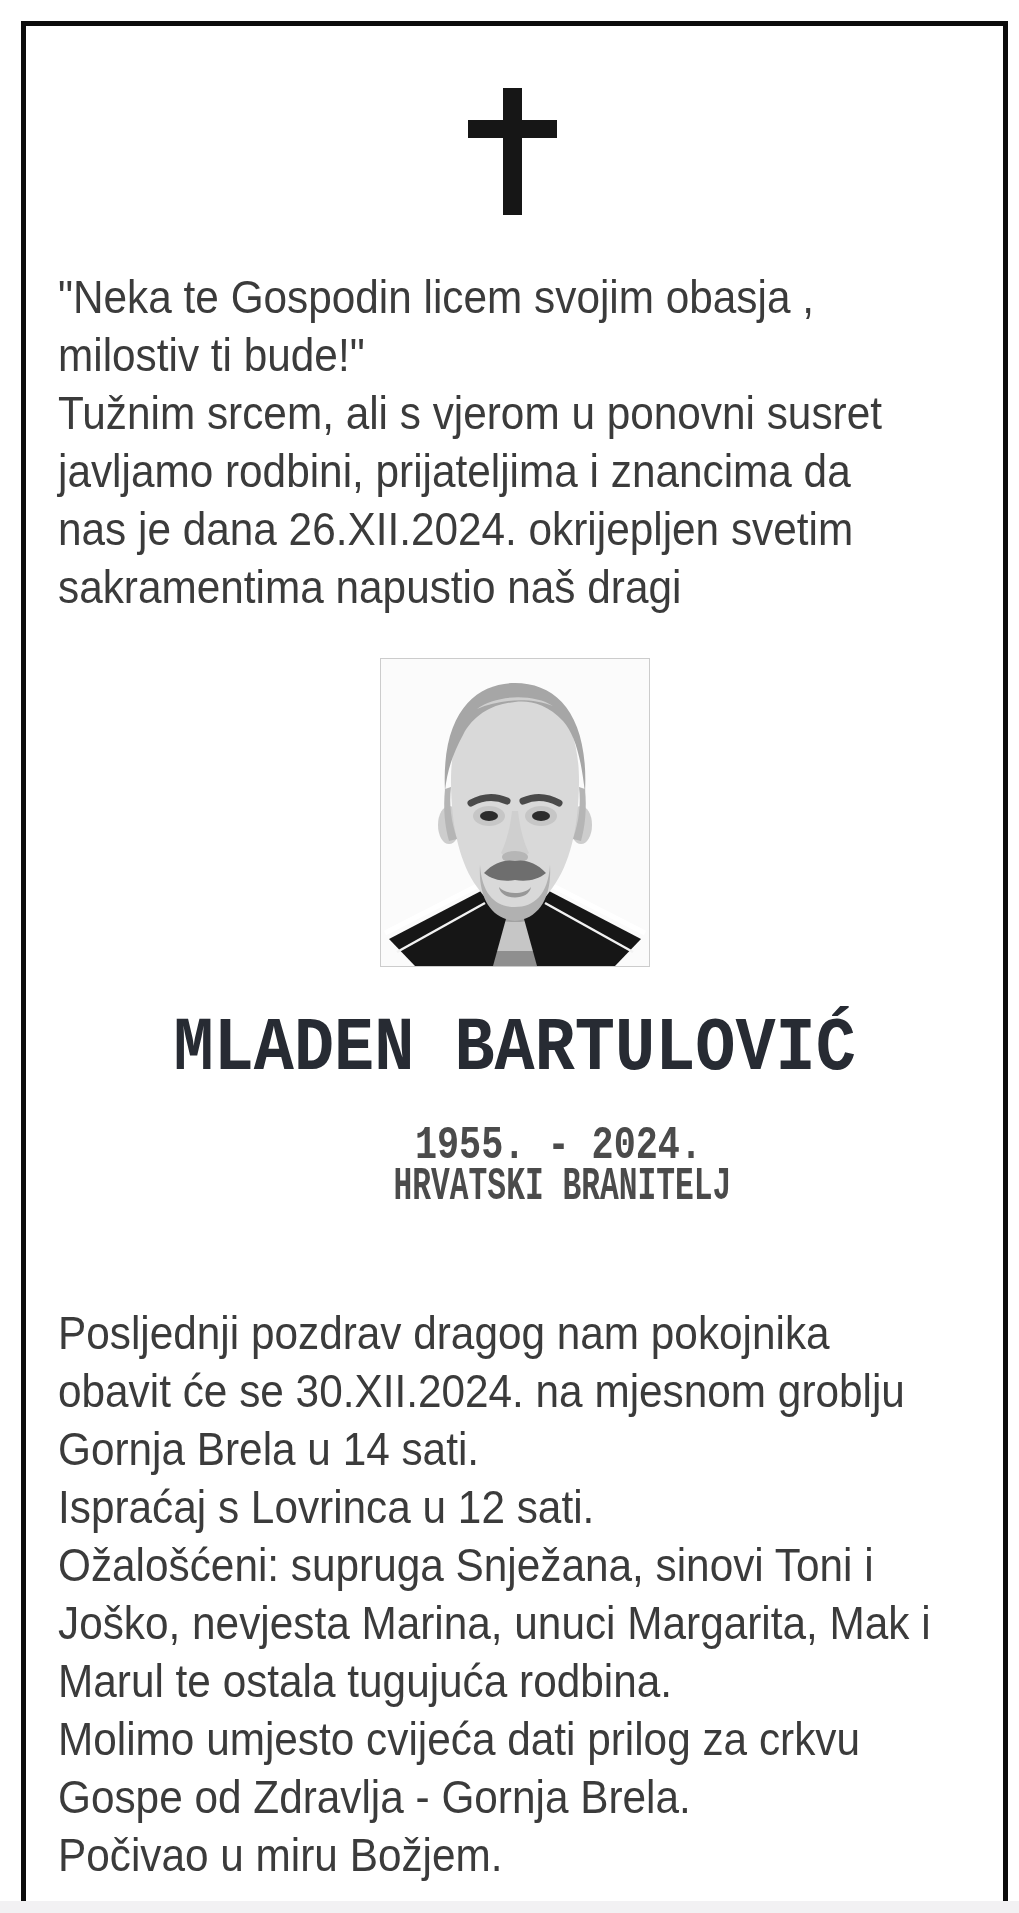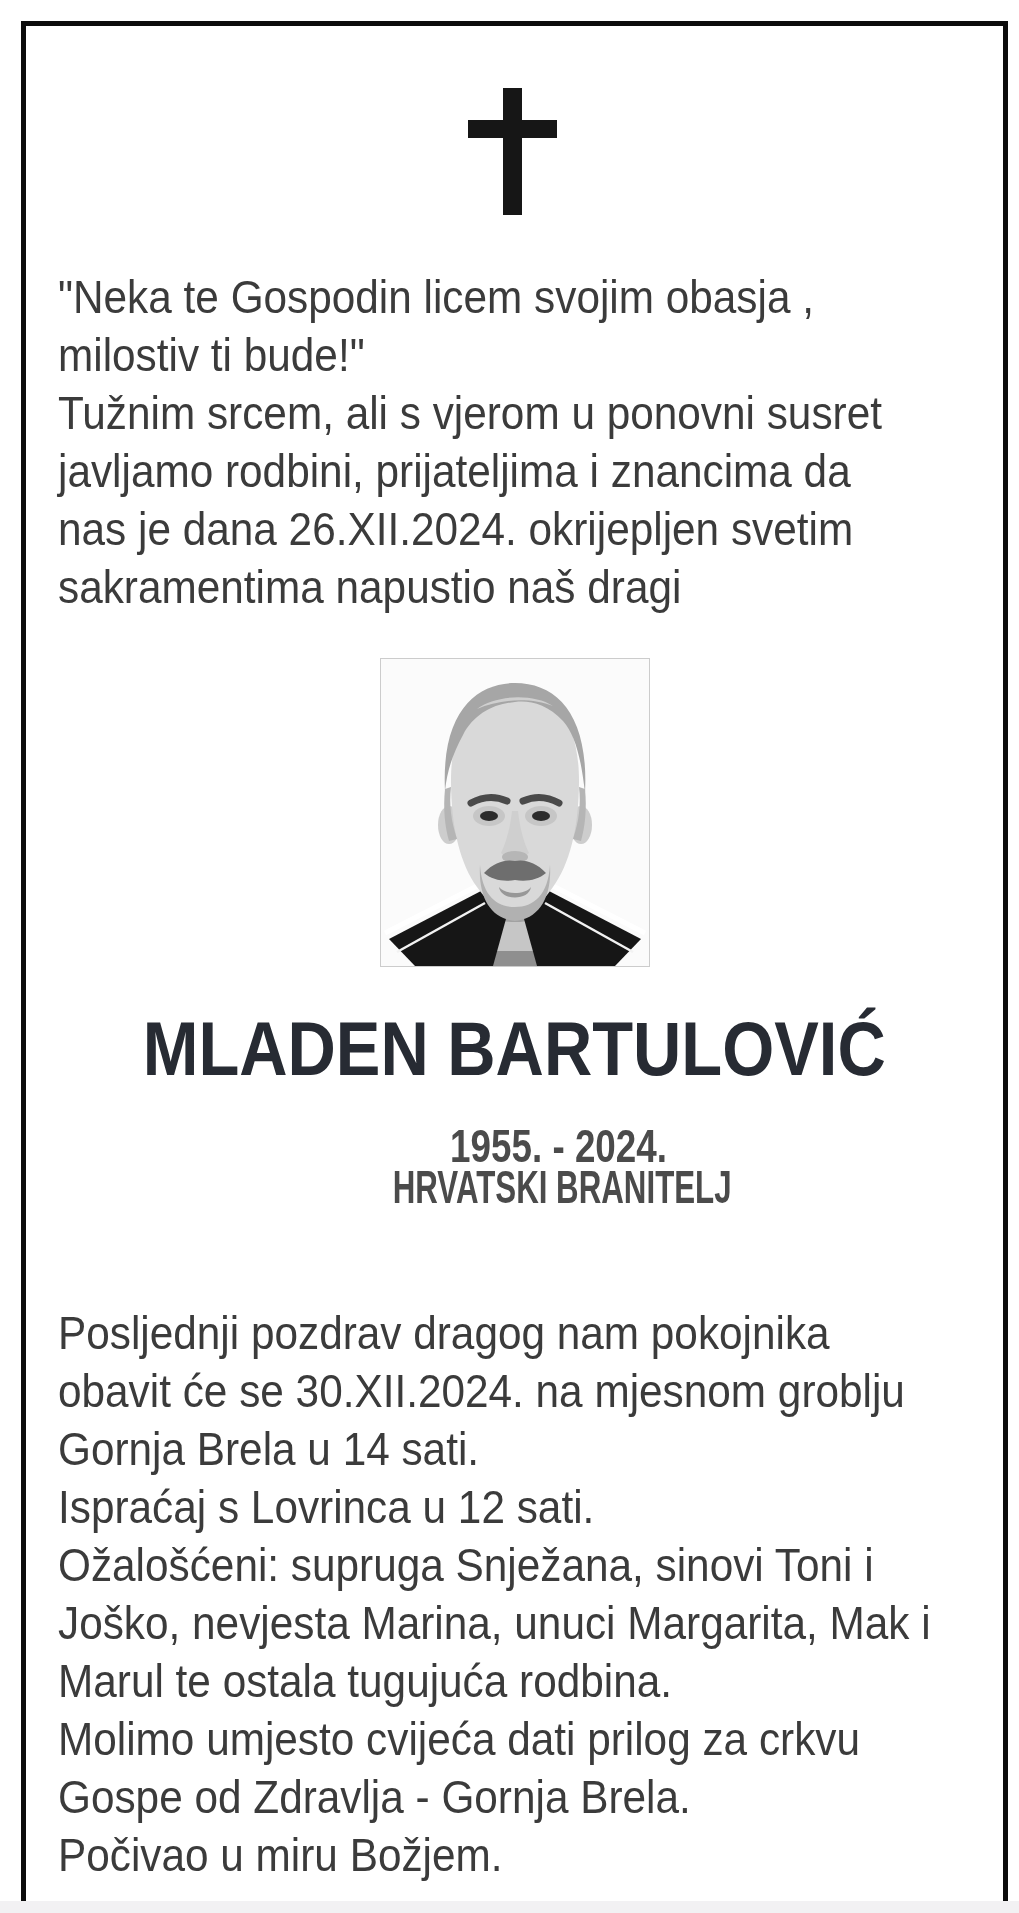--- a/index.html
+++ b/index.html
@@ -50,21 +50,21 @@
   .photo-frame {
     position: absolute; left: 380px; top: 658px;
     width: 268px; height: 307px;
     border: 1px solid #cccccc;
     background: #fbfbfb;
     box-sizing: content-box;
   }
   .photo-frame svg { display: block; }
 
   
-  .center-row { position: absolute; left: 21px; width: 987px; text-align: center; }
+  .center-row { position: absolute; left: 21px; width: 987px; text-align: center; font-family: Liberation Mono, monospace; }
   .name-row  { top: 1011px; }
   .years-row { top: 1123px; padding-left: 44px; }
   .title-row { top: 1164px; padding-left: 48px; }
 
   .name-text {
     display: inline-block;
     font-size: 76px; line-height: 76px; font-weight: bold;
     color: #272b33;
     transform: scaleX(0.88); transform-origin: center top;
     white-space: nowrap;

